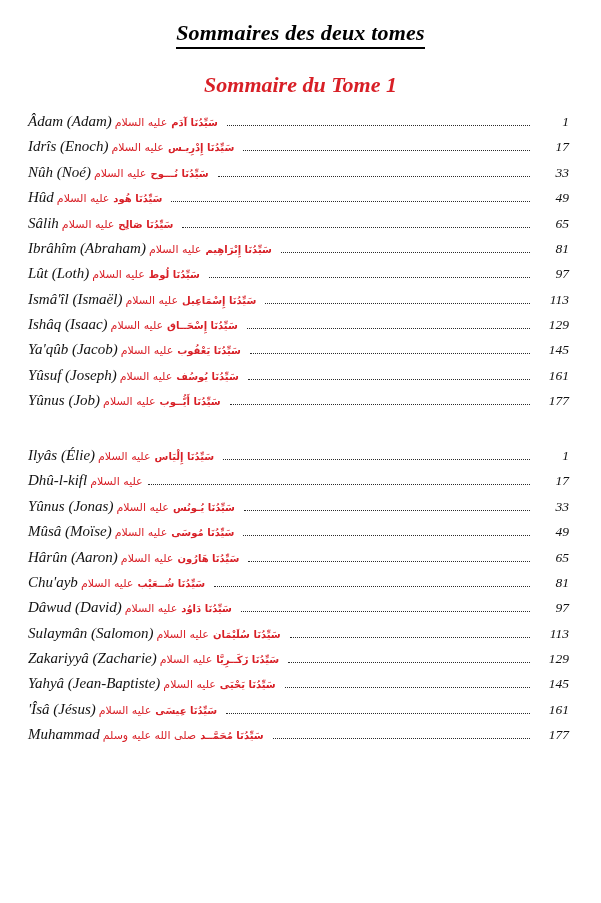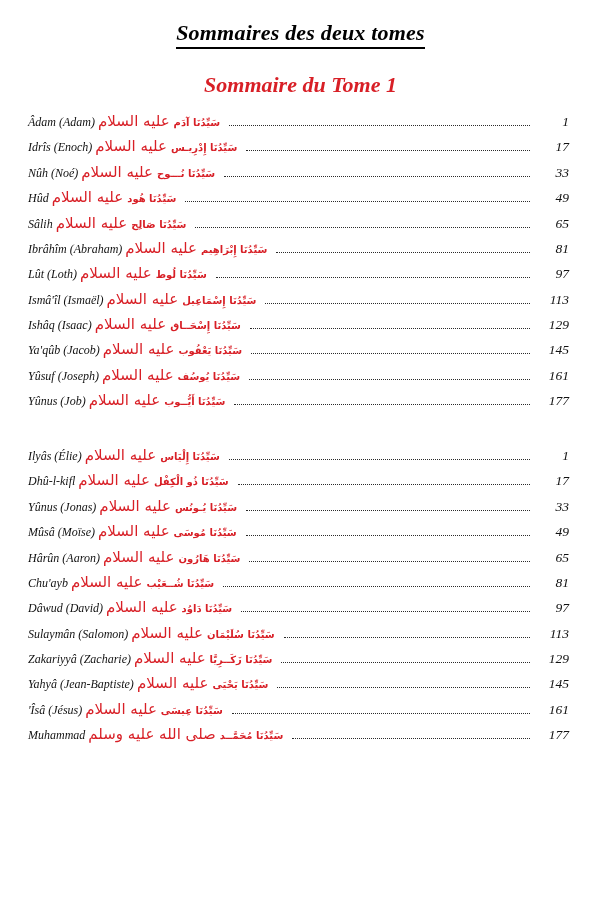--- a/index.html
+++ b/index.html
@@ -54,27 +54,27 @@
   }
   .toc-row {
     display: flex;
     align-items: baseline;
     margin-bottom: 6.5px;
     font-size: 14px;
     line-height: 1.25;
   }
   .latin {
     font-style: italic;
-    font-size: 12px;
+    font-size: 15px;
     white-space: nowrap;
     color: #111111;
   }
   .honorific {
     color: #d81f26;
-    font-size: 15px;
+    font-size: 11px;
     font-style: normal;
     margin-left: 3px;
     vertical-align: 2px;
     letter-spacing: -0.3px;
     font-family: "DejaVu Sans", sans-serif;
   }
   .dots {
     flex: 1 1 auto;
     border-bottom: 1.2px dotted #2b2b2b;
     margin: 0 5px 4px 5px;
@@ -219,21 +219,20 @@
         <span class="latin">Ilyâs (Élie)</span>
         <span class="honorific">عليه السلام</span>
         <span class="arabic">سَيِّدُنَا إِلْيَاس</span>
         <span class="dots"></span>
         <span class="page-num">1</span>
       </div>
 
       <div class="toc-row">
         <span class="latin">Dhû-l-kifl</span>
         <span class="honorific">عليه السلام</span>
-        <span class="arabic">سَيِّدُنَا ذُو الْكِفْل</span>
         <span class="dots"></span>
         <span class="page-num">17</span>
       </div>
 
       <div class="toc-row">
         <span class="latin">Yûnus (Jonas)</span>
         <span class="honorific">عليه السلام</span>
         <span class="arabic">سَيِّدُنَا يُـونُس</span>
         <span class="dots"></span>
         <span class="page-num">33</span>

